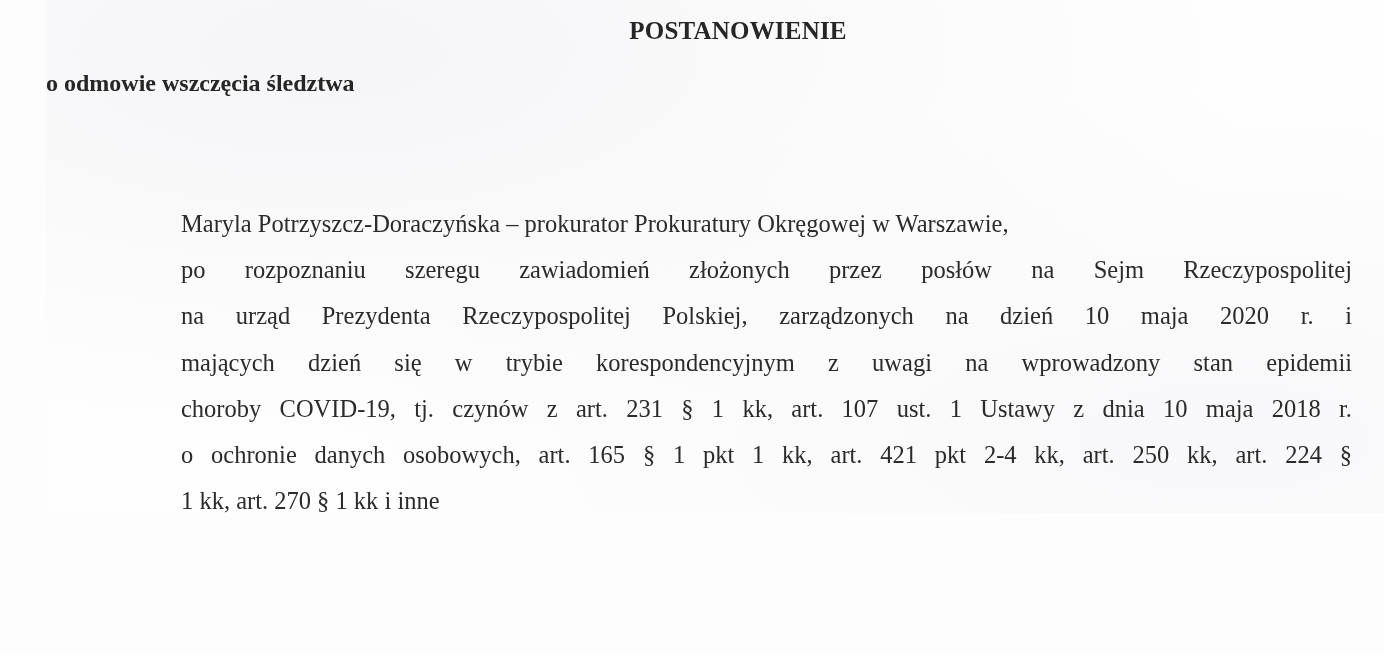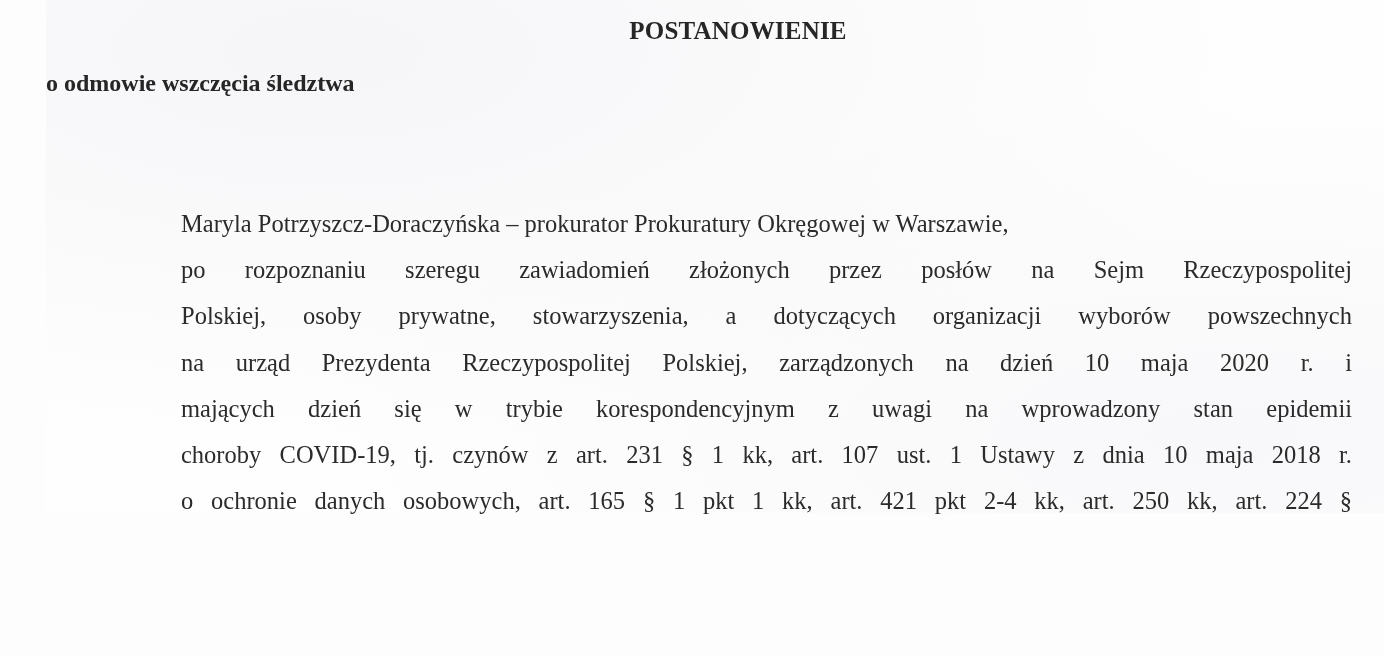--- a/index.html
+++ b/index.html
@@ -76,19 +76,19 @@
 </head>
 <body>
 
 <div class="page">
   <h1 class="title">POSTANOWIENIE</h1>
   <h2 class="subtitle">o odmowie wszczęcia śledztwa</h2>
 
   <div class="body-text">
     <span class="line left">Maryla Potrzyszcz-Doraczyńska – prokurator Prokuratury Okręgowej w Warszawie,</span>
     <span class="line justify">po rozpoznaniu szeregu zawiadomień złożonych przez posłów na Sejm Rzeczypospolitej</span>
-    <span class="line justify">Polskiej, osoby prywatne, stowarzyszenia, a dotyczących organizacji wyborów powszechnych</span>
     <span class="line justify">na urząd Prezydenta Rzeczypospolitej Polskiej, zarządzonych na dzień 10 maja 2020 r. i</span>
     <span class="line justify">mających dzień się w trybie korespondencyjnym z uwagi na wprowadzony stan epidemii</span>
     <span class="line justify">choroby COVID-19, tj. czynów z art. 231 § 1 kk, art. 107 ust. 1 Ustawy z dnia 10 maja 2018 r.</span>
     <span class="line justify">o ochronie danych osobowych, art. 165 § 1 pkt 1 kk, art. 421 pkt 2-4 kk, art. 250 kk, art. 224 §</span>
+    <span class="line left">1 kk, art. 270 § 1 kk i inne</span>
   </div>
 </div>
 
 </body></html>

